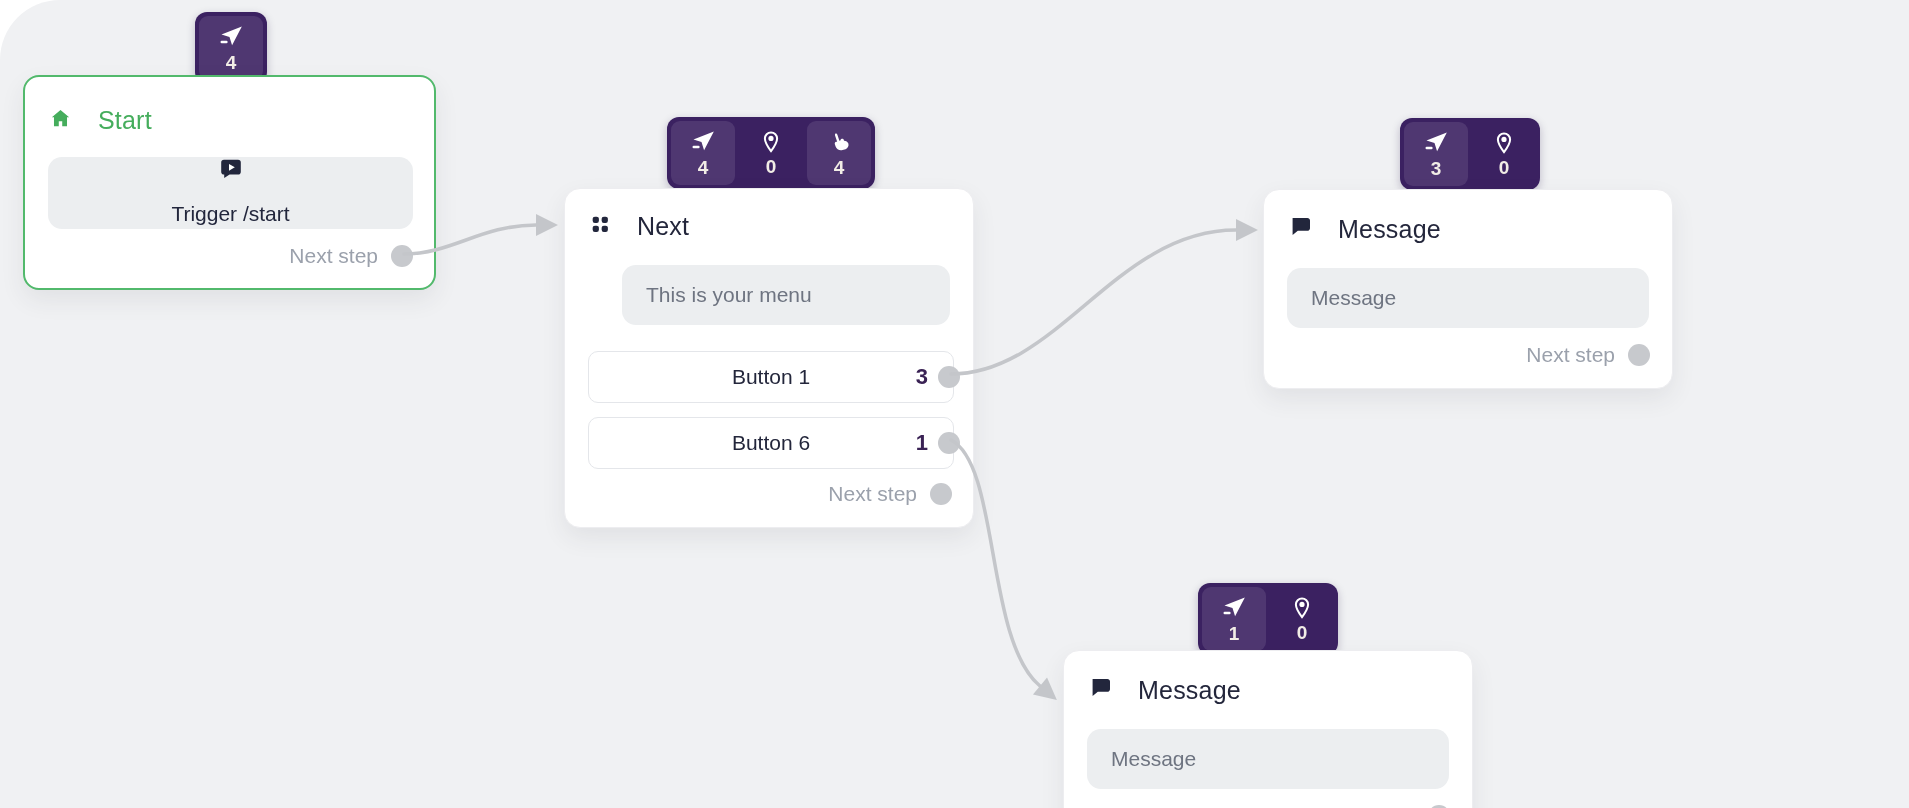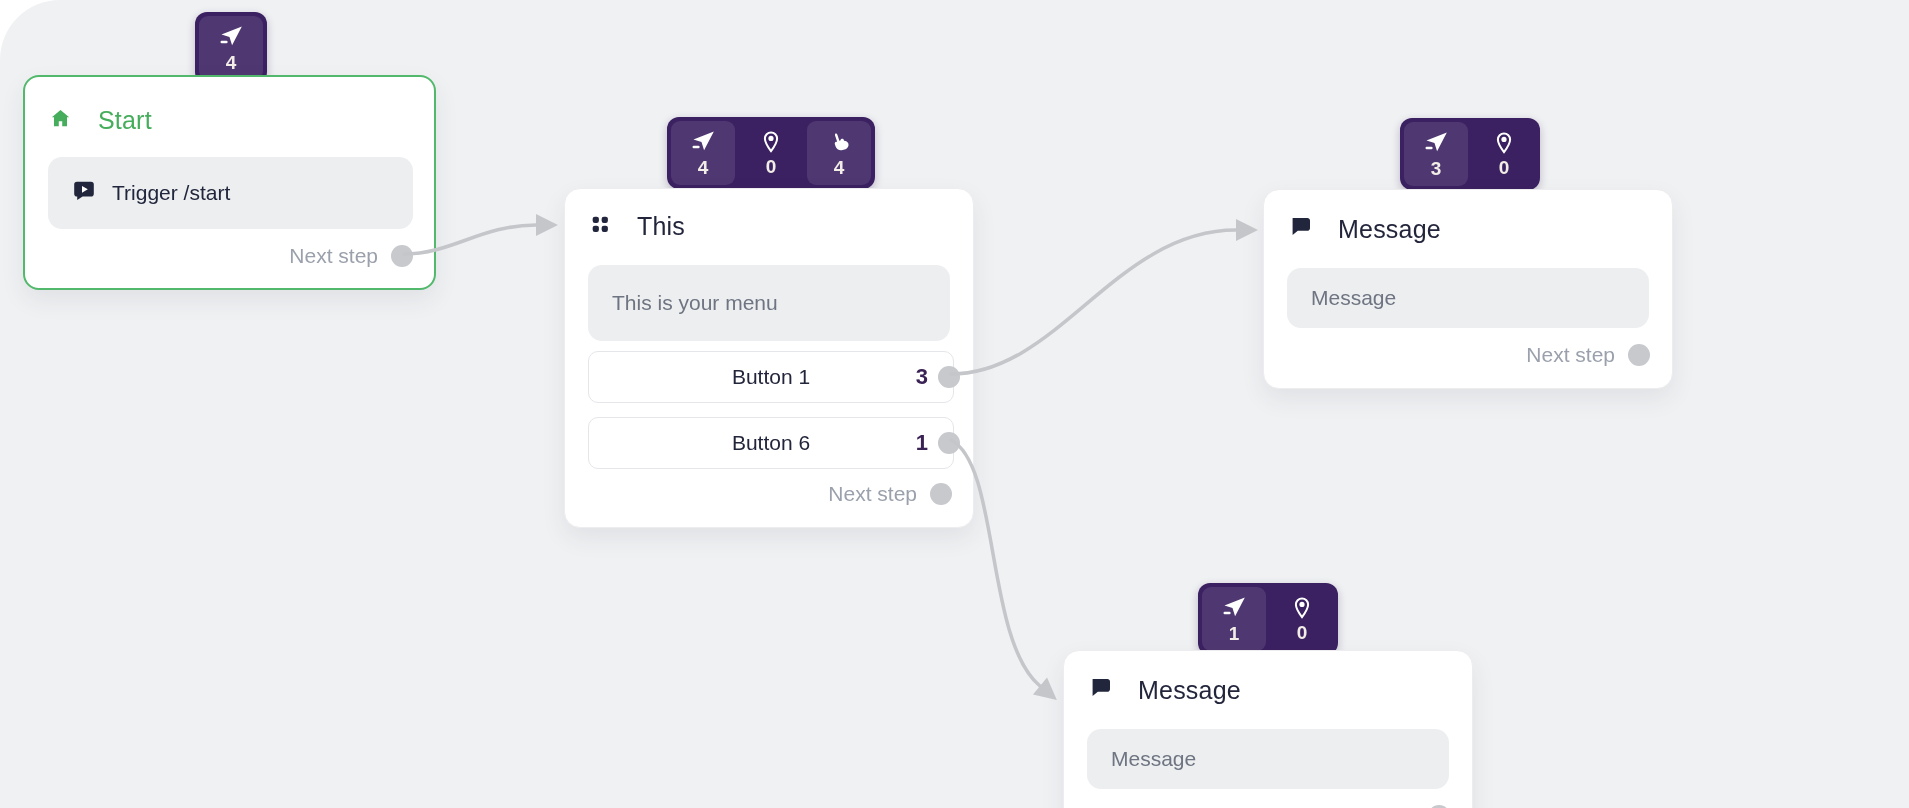--- a/index.html
+++ b/index.html
@@ -149,21 +149,21 @@
 
   <div class="node start" style="left:23px; top:75px; width:413px; height:215px;">
     <div class="node-header" style="top:28px;">
       <span>
         <svg width="23" height="23" viewBox="0 0 24 24">
           <path d="M12 3.2 L21 10.6 H18.8 V20 H13.8 V14.8 H10.2 V20 H5.2 V10.6 H3 Z" fill="#45ad5c"></path>
         </svg>
       </span>
       <span class="node-title">Start</span>
     </div>
-    <div class="field trigger" style="top:80px; right:21px; height:72px;">
+    <div class="field trigger" style="top:80px; right:21px; height:72px;flex-direction:column;">
       <span>
         <svg width="24" height="24" viewBox="0 0 24 24">
           <path d="M5 2.8h14a2.8 2.8 0 0 1 2.8 2.8v9.2a2.8 2.8 0 0 1-2.8 2.8H10.6L5.2 21v-3.4H5a2.8 2.8 0 0 1-2.8-2.8V5.6A2.8 2.8 0 0 1 5 2.8z" fill="#22263c"></path>
           <path d="M10 6.9 L15.8 10.3 L10 13.7 Z" fill="#fff"></path>
         </svg>
       </span>
       <span>Trigger /start</span>
     </div>
     <div class="next-step" style="top:168px; padding-right:21px;">
       <span>Next step</span>
@@ -174,23 +174,23 @@
   <div class="node" style="left:564px; top:188px; width:410px; height:340px;">
     <div class="node-header" style="top:22px;">
       <span>
         <svg width="22" height="22" viewBox="0 0 24 24" fill="#22263c">
           <rect x="4" y="4" width="6.8" height="6.8" rx="2.4"></rect>
           <rect x="13.8" y="4" width="6.8" height="6.8" rx="2.4"></rect>
           <rect x="4" y="13.8" width="6.8" height="6.8" rx="2.4"></rect>
           <rect x="13.8" y="13.8" width="6.8" height="6.8" rx="2.4"></rect>
         </svg>
       </span>
-      <span class="node-title">This</span>
-    </div>
-    <div class="field" style="top:76px; right:23px; height:76px;">
+      <span class="node-title">Next</span>
+    </div>
+    <div class="field" style="top:76px; right:23px; height:60px;margin-left:34px;">
       <span>This is your menu</span>
     </div>
 
     <div class="menu-btn" style="top:162px;">
       <span class="menu-btn-label">Button 1</span>
       <span class="menu-btn-count">3</span>
       <span class="port"></span>
     </div>
 
     <div class="menu-btn" style="top:228px;">

